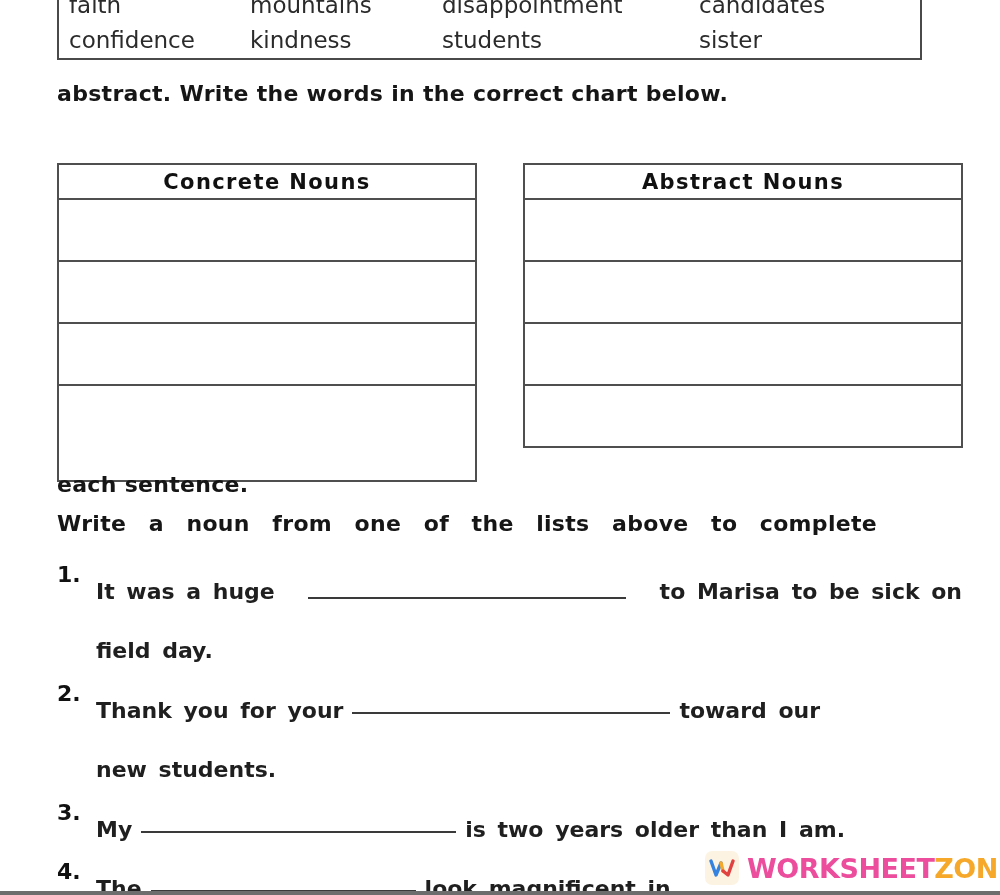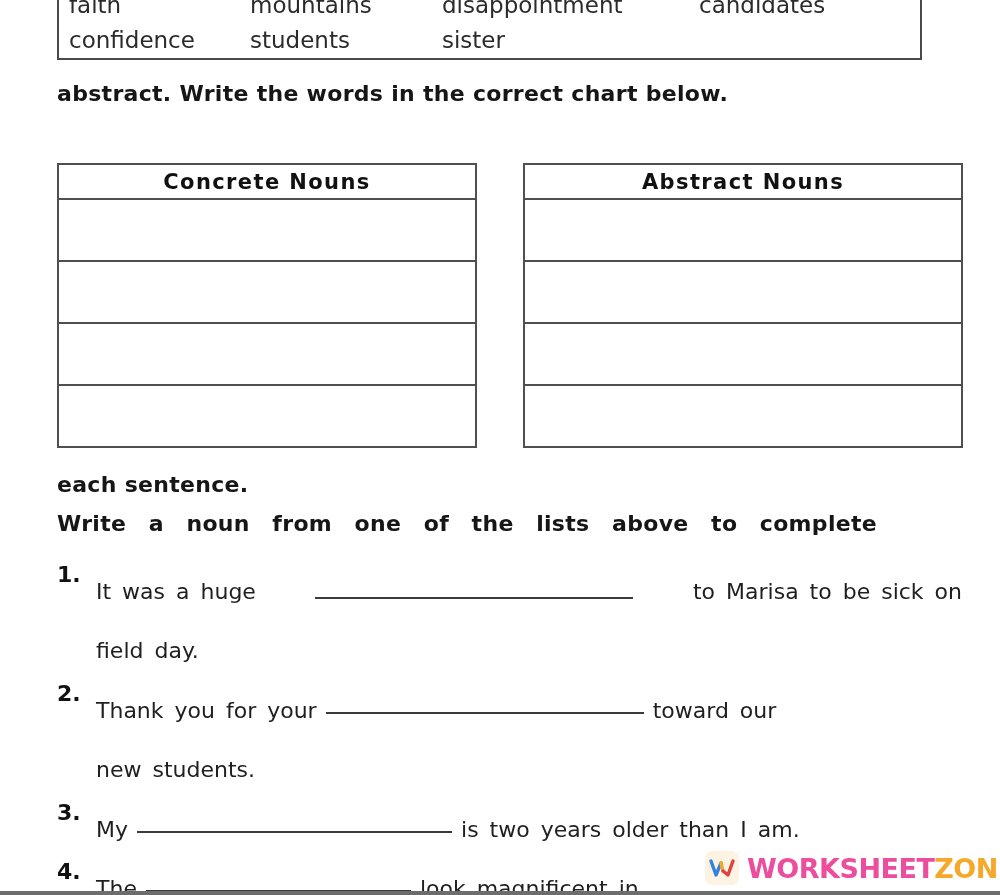--- a/index.html
+++ b/index.html
@@ -69,21 +69,21 @@
   }
   .instruction .ln.last::after { display: none; }
 
   
   .chart {
     position: absolute;
     box-sizing: border-box;
     border: 2px solid #4f4f4f;
     background: #fff;
   }
-  .chart.left  { left: 57px;  top: 163px; width: 420px; height: 285px; }
+  .chart.left  { left: 57px;  top: 163px; width: 420px; height: 319px; }
   .chart.right { left: 523px; top: 163px; width: 440px; height: 285px; }
 
   .chart-head {
     height: 33px;
     border-bottom: 2px solid #4f4f4f;
     display: flex;
     align-items: center;
     justify-content: center;
   }
   .chart-head span {
@@ -115,20 +115,21 @@
     font-size: 22px;
     color: #111;
   }
   .q-body {
     margin-left: 39px;
     line-height: 59px;
   }
   .q-line {
     display: block;
     white-space: nowrap;
+    font-weight: bold;
   }
   .q-line.justified {
     display: flex;
     justify-content: space-between;
     align-items: baseline;
     white-space: nowrap;
   }
   .q1 { top: 562px; }
   .q2 { top: 681px; }
   .q3 { top: 800px; }
@@ -190,20 +191,21 @@
 </head>
 <body>
 
 <div class="word-bank">
   <div class="word-bank-grid">
     <span>faith</span>
     <span>mountains</span>
     <span>disappointment</span>
     <span>candidates</span>
     <span>confidence</span>
+    <span>kindness</span>
     <span>students</span>
     <span>sister</span>
   </div>
 </div>
 
 <div class="instruction ins1">
   <span class="ln last">abstract. Write the words in the correct chart below.</span>
 </div>
 
 <div class="chart left">

